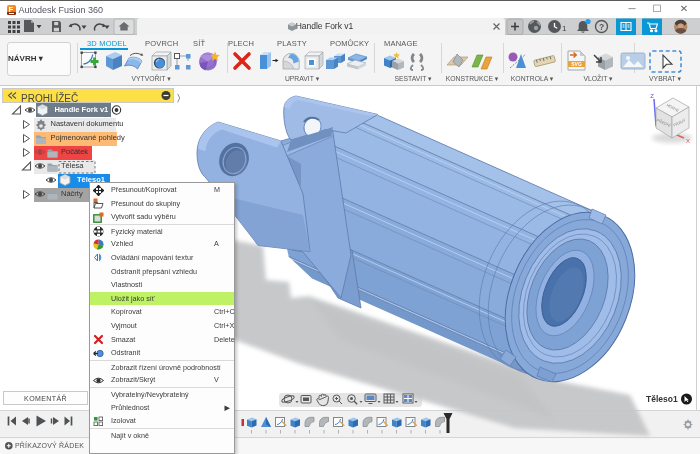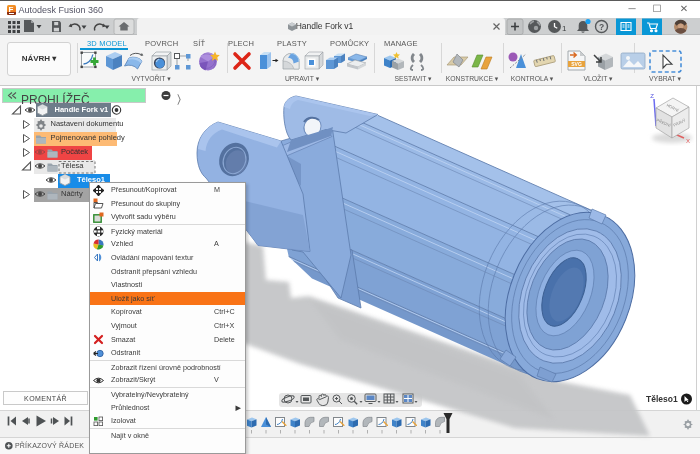--- a/index.html
+++ b/index.html
@@ -14,34 +14,34 @@
 .winbtn{position:absolute;top:0;width:26px;height:17px;color:#666;font-size:10px;text-align:center;line-height:16px}
 
 #toolbar{position:absolute;left:0;top:18px;width:700px;height:17px;background:#cdcfd0;border-bottom:1px solid #bcbebf}
 #doctab{position:absolute;left:137px;top:18px;width:368px;height:17px;background:#f2f2f2;border-radius:3px 3px 0 0;}
 #doctab .txt{position:absolute;left:50%;top:3px;transform:translateX(-44%);font-size:8.5px;color:#333;white-space:nowrap}
 
 #ribbon{position:absolute;left:0;top:35px;width:700px;height:51px;background:#f4f4f4;border-bottom:1px solid #c9c9c9}
 .rtab{position:absolute;top:4px;font-size:7.5px;color:#555;letter-spacing:.2px;white-space:nowrap}
 .rtab.act{color:#0a96d5}
 #tabunderline{position:absolute;left:80px;top:13px;width:48px;height:2px;background:#0a96d5}
-#navrh{position:absolute;left:7px;top:7px;width:64px;height:34px;background:#fbfbfb;border:1px solid #d2d2d2;border-radius:3px;font-size:8px;font-weight:bold;color:#333;text-align:center;line-height:32px}
+#navrh{position:absolute;left:7px;top:7px;width:64px;height:34px;background:#fbfbfb;border:1px solid #d2d2d2;border-radius:3px;font-size:8px;font-weight:bold;color:#333;text-align:left;line-height:32px}
 .rsep{position:absolute;top:8px;width:1px;height:30px;background:#d7d7d7}
 .rlabel{position:absolute;top:40px;font-size:6.8px;color:#555;white-space:nowrap;transform:translateX(-50%)}
 
-#browserhead{position:absolute;left:2px;top:88px;width:144px;height:15px;background:#86efac;border:1px solid #c9c9c9;font-size:12px;color:#444}
+#browserhead{position:absolute;left:2px;top:88px;width:172px;height:15px;background:#fde047;border:1px solid #c9c9c9;font-size:10px;color:#444}
 .trow{position:absolute;height:14px;font-size:7.5px;color:#333;white-space:nowrap}
 
-#cmenu{position:absolute;left:89px;top:182px;width:157px;height:272px;background:#fdfdfd;border:1px solid #9a9a9a;box-shadow:2px 2px 3px rgba(0,0,0,.2);z-index:50}
+#cmenu{position:absolute;left:89px;top:182px;width:146px;height:272px;background:#fdfdfd;border:1px solid #9a9a9a;box-shadow:2px 2px 3px rgba(0,0,0,.2);z-index:50}
 .mi{position:relative;height:13.6px;font-size:7.2px;color:#3a3a3a;line-height:13.6px}
 .mi .lab{position:absolute;left:21px;top:0}
 .mi .sc{position:absolute;left:124px;top:0}
 .mi .ico{position:absolute;left:3px;top:1.5px;width:11px;height:11px}
 .mi.sep{border-top:1px solid #d9d9d9}
-.mi.hl{background:#f97316}
+.mi.hl{background:#bef264}
 
 #timeline{position:absolute;left:0;top:410px;width:700px;height:27.5px;background:#f1f1f1;border-top:1px solid #d5d5d5;border-bottom:1px solid #d5d5d5}
 #bottombar{position:absolute;left:0;top:437.5px;width:700px;height:16.5px;background:#f7f7f7;font-size:7px;color:#444}
 #comment{position:absolute;left:3px;top:391px;width:85px;height:14px;background:#fdfdfd;border:1px solid #c9c9c9;font-size:7px;color:#444;text-align:center;line-height:13px;letter-spacing:.4px}
 #navbar{position:absolute;left:279px;top:393px;width:143px;height:14px;background:rgba(225,225,225,.85);border-radius:3px}
 #bodylabel{position:absolute;left:646px;top:394px;font-size:8.5px;font-weight:bold;color:#333}
 </style></head>
 <body>
 <div id="app">
   <div id="viewport" class="abs" style="left:0;top:36px;width:700px;height:374px;background:#fff"></div>

